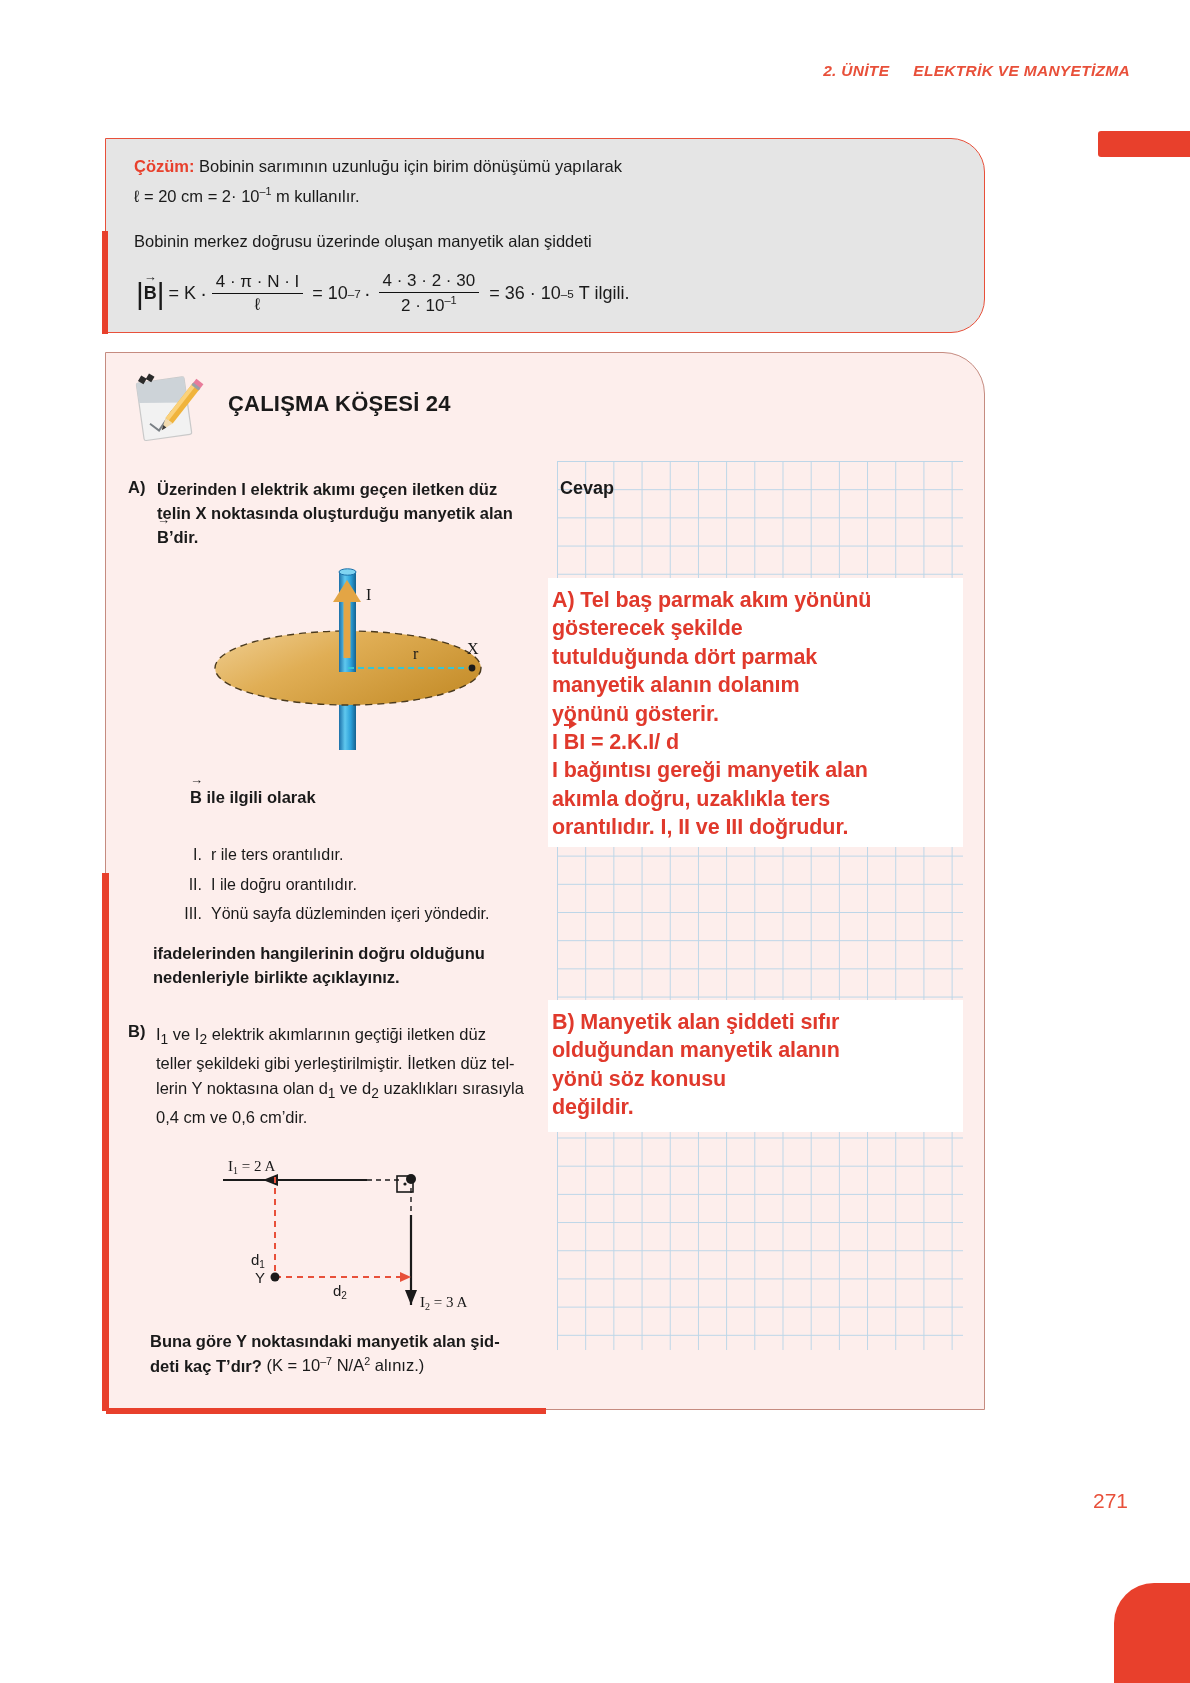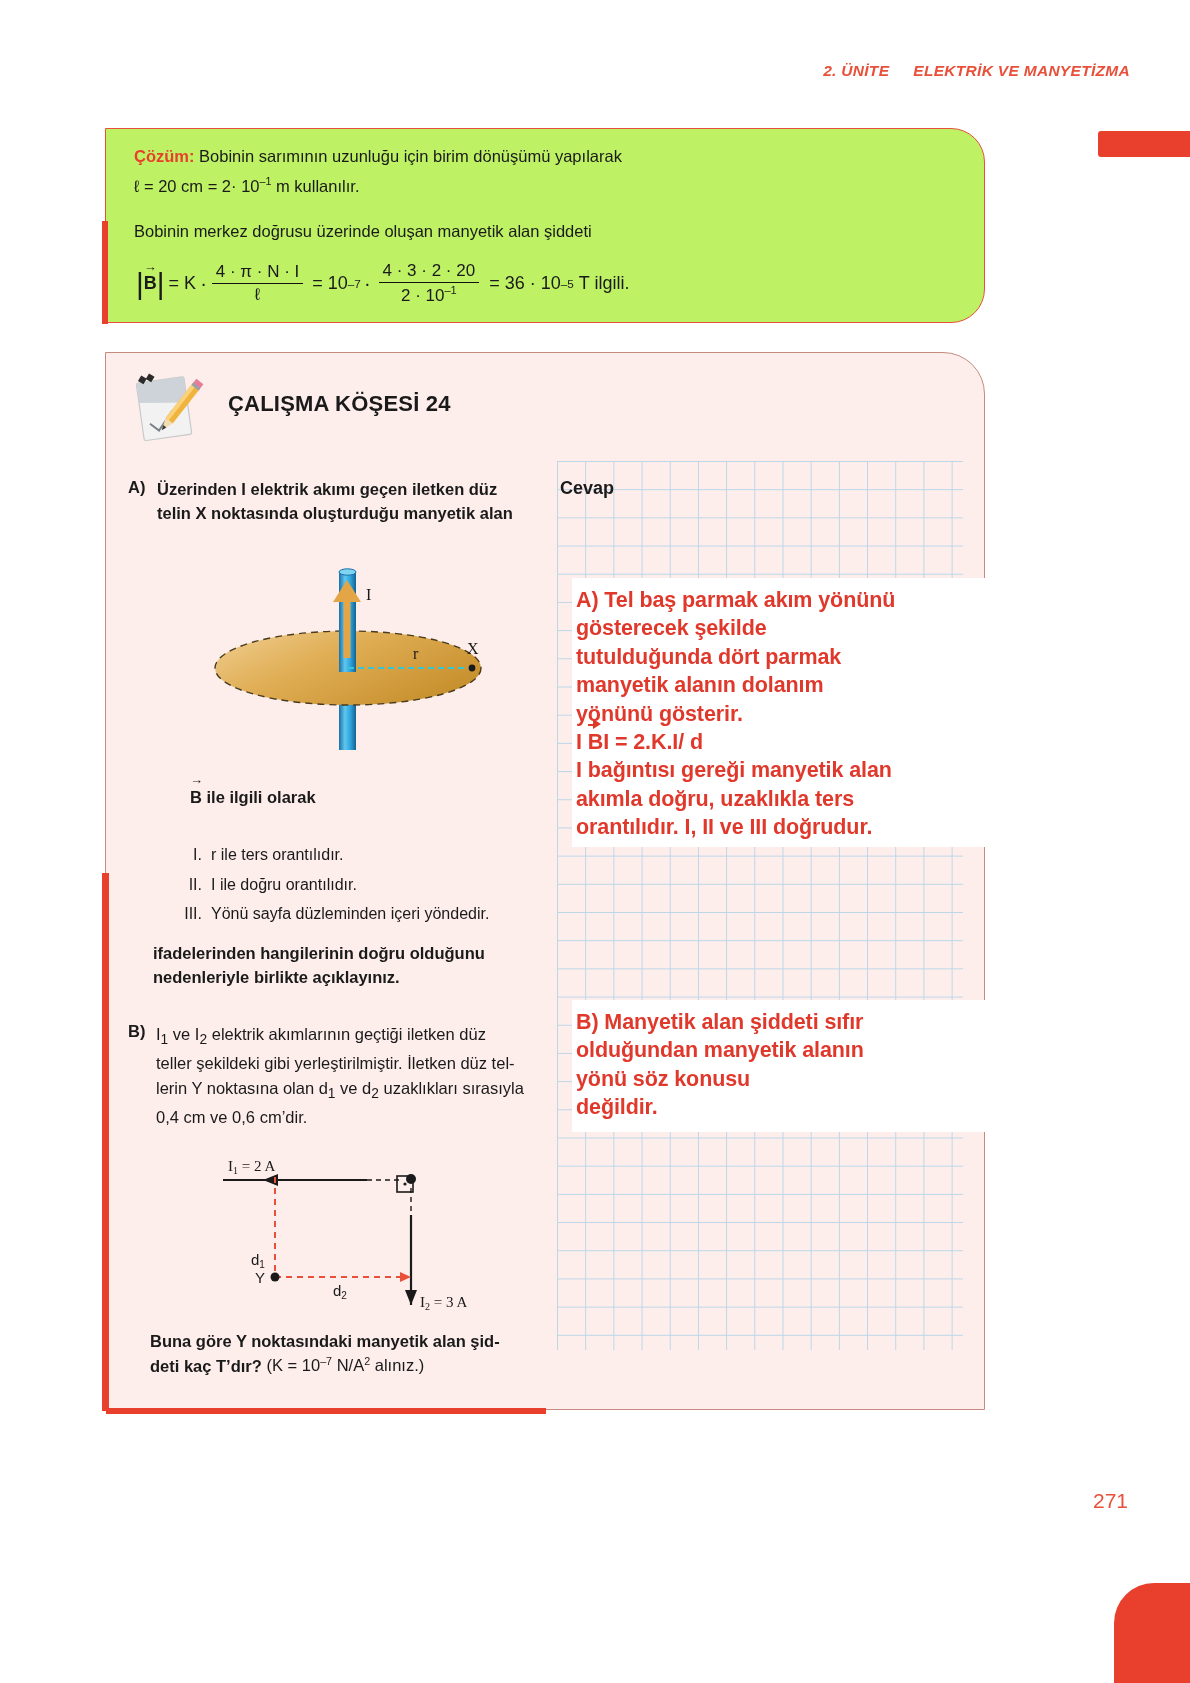--- a/index.html
+++ b/index.html
@@ -26,22 +26,22 @@
     background:#e8402c; border-radius:3px 0 0 3px;
   }
   
   .tab-bottom{
     position:absolute; bottom:0; right:0; width:76px; height:100px;
     background:#e8402c; border-radius:40px 0 0 0;
   }
 
   
   .solution-box{
-    position:absolute; left:105px; top:128px; width:880px; height:195px;
-    background:#bef264;
+    position:absolute; left:105px; top:138px; width:880px; height:195px;
+    background:#e5e5e5;
     border:1.5px solid #e8503a;
     border-top-right-radius:34px;
     border-bottom-right-radius:34px;
   }
   .solution-box .left-bar{
     position:absolute; left:-4px; top:92px; width:6px; height:103px;
     background:#e8402c;
   }
   .sol-line1{
     position:absolute; left:28px; top:18px; font-size:16.5px; white-space:nowrap;
@@ -107,21 +107,21 @@
     background-size:28.2px 28.2px;
     background-position:0 0;
   }
   .cevap-label{
     position:absolute; left:560px; top:478px;
     font-size:18px; font-weight:bold; color:#1a1a1a;
   }
   .ans-block{
     position:absolute; background:#ffffff;
     font-weight:bold; color:#e0392c; line-height:1.32;
-    font-size:21.5px; letter-spacing:-.1px;margin-left:24px;
+    font-size:21.5px; letter-spacing:-.1px;
   }
   .ans-a{ left:548px; top:578px; width:415px; padding:8px 0 6px 4px; }
   .ans-b{ left:548px; top:1000px; width:415px; padding:8px 0 10px 4px; }
   .ans-line{ white-space:nowrap; }
   .vecIB{ position:relative; display:inline-block; }
   .vecIB::after{
     content:""; position:absolute; left:12px; right:6px; top:-4px;
     border-top:2.4px solid #e0392c;
   }
   .vecIB::before{
@@ -172,21 +172,21 @@
     <span style="margin:0 4px">= K</span>
     <span style="font-size:20px">·</span>
     <span class="frac">
       <span class="num">4 · π · N · I</span>
       <span class="den">ℓ</span>
     </span>
     <span style="margin-left:4px">= 10</span>
       <sup class="small">–7</sup>
     <span style="font-size:20px;margin:0 3px">·</span>
     <span class="frac">
-      <span class="num">4 · 3 · 2 · 20</span>
+      <span class="num">4 · 3 · 2 · 30</span>
       <span class="den"><span>2 · 10</span><sup class="small">–1</sup></span>
     </span>
     <span style="margin-left:5px">= 36 · 10</span>
       <sup class="small">–5</sup>
     <span style="margin-left:5px">T ilgili.</span>
   </div>
 </div>
 
 <div class="worksheet">
   <div class="left-bar"></div>
@@ -234,20 +234,21 @@
   <div class="ans-line">B) Manyetik alan şiddeti sıfır</div>
   <div class="ans-line">olduğundan manyetik alanın</div>
   <div class="ans-line">yönü söz konusu</div>
   <div class="ans-line">değildir.</div>
 </div>
 
 <div class="qa-label" style="left:128px; top:478px;">A)</div>
 <div class="q-body" style="left:157px; top:478px; width:400px;">
   <div>Üzerinden I elektrik akımı geçen iletken düz</div>
   <div>telin X noktasında oluşturduğu manyetik alan</div>
+  <div><span class="arrow-over">B</span><span>’dir.</span></div>
 </div>
 
 <svg class="diagram1" viewBox="0 0 300 210">
   <defs>
     <linearGradient id="discGrad" x1="0" y1="0" x2="1" y2="0.6">
       <stop offset="0%" stop-color="#f0cf93"></stop>
       <stop offset="45%" stop-color="#e0ae55"></stop>
       <stop offset="100%" stop-color="#c8912f"></stop>
     </linearGradient>
     <linearGradient id="wireGrad" x1="0" y1="0" x2="1" y2="0">

